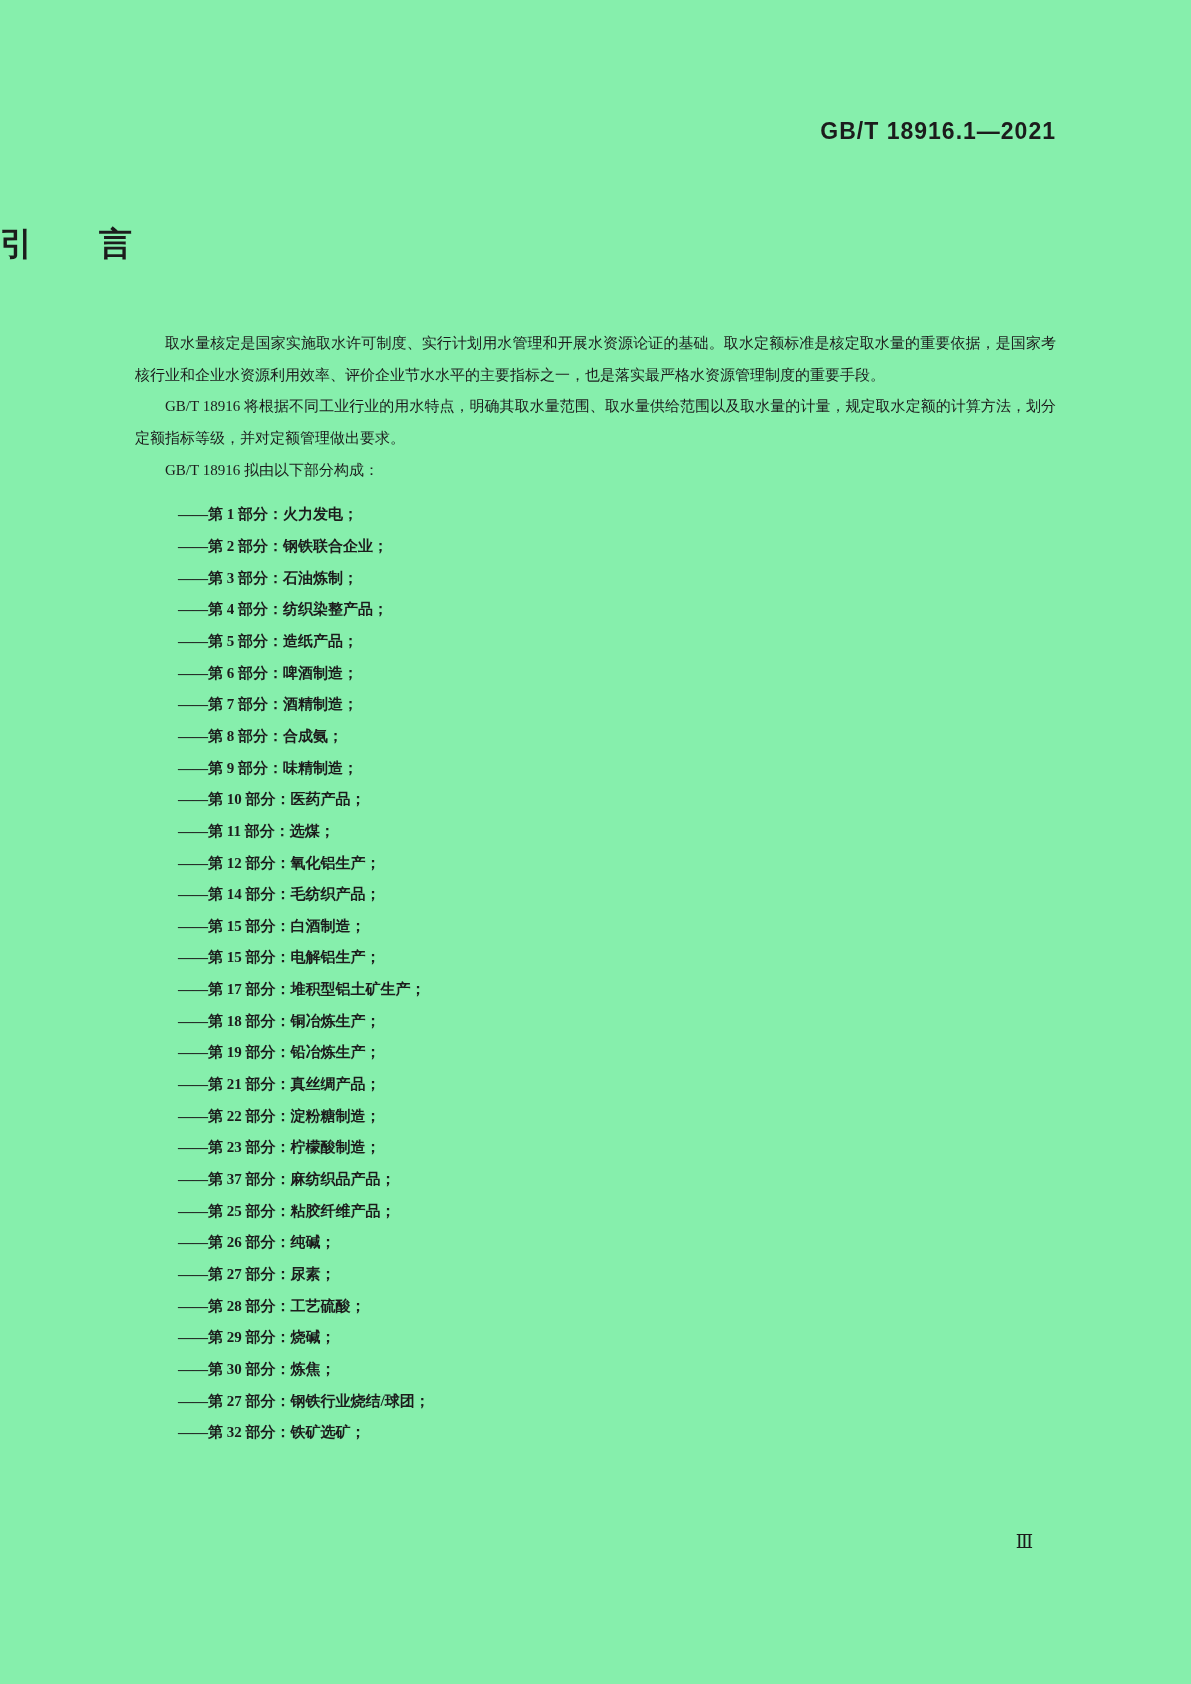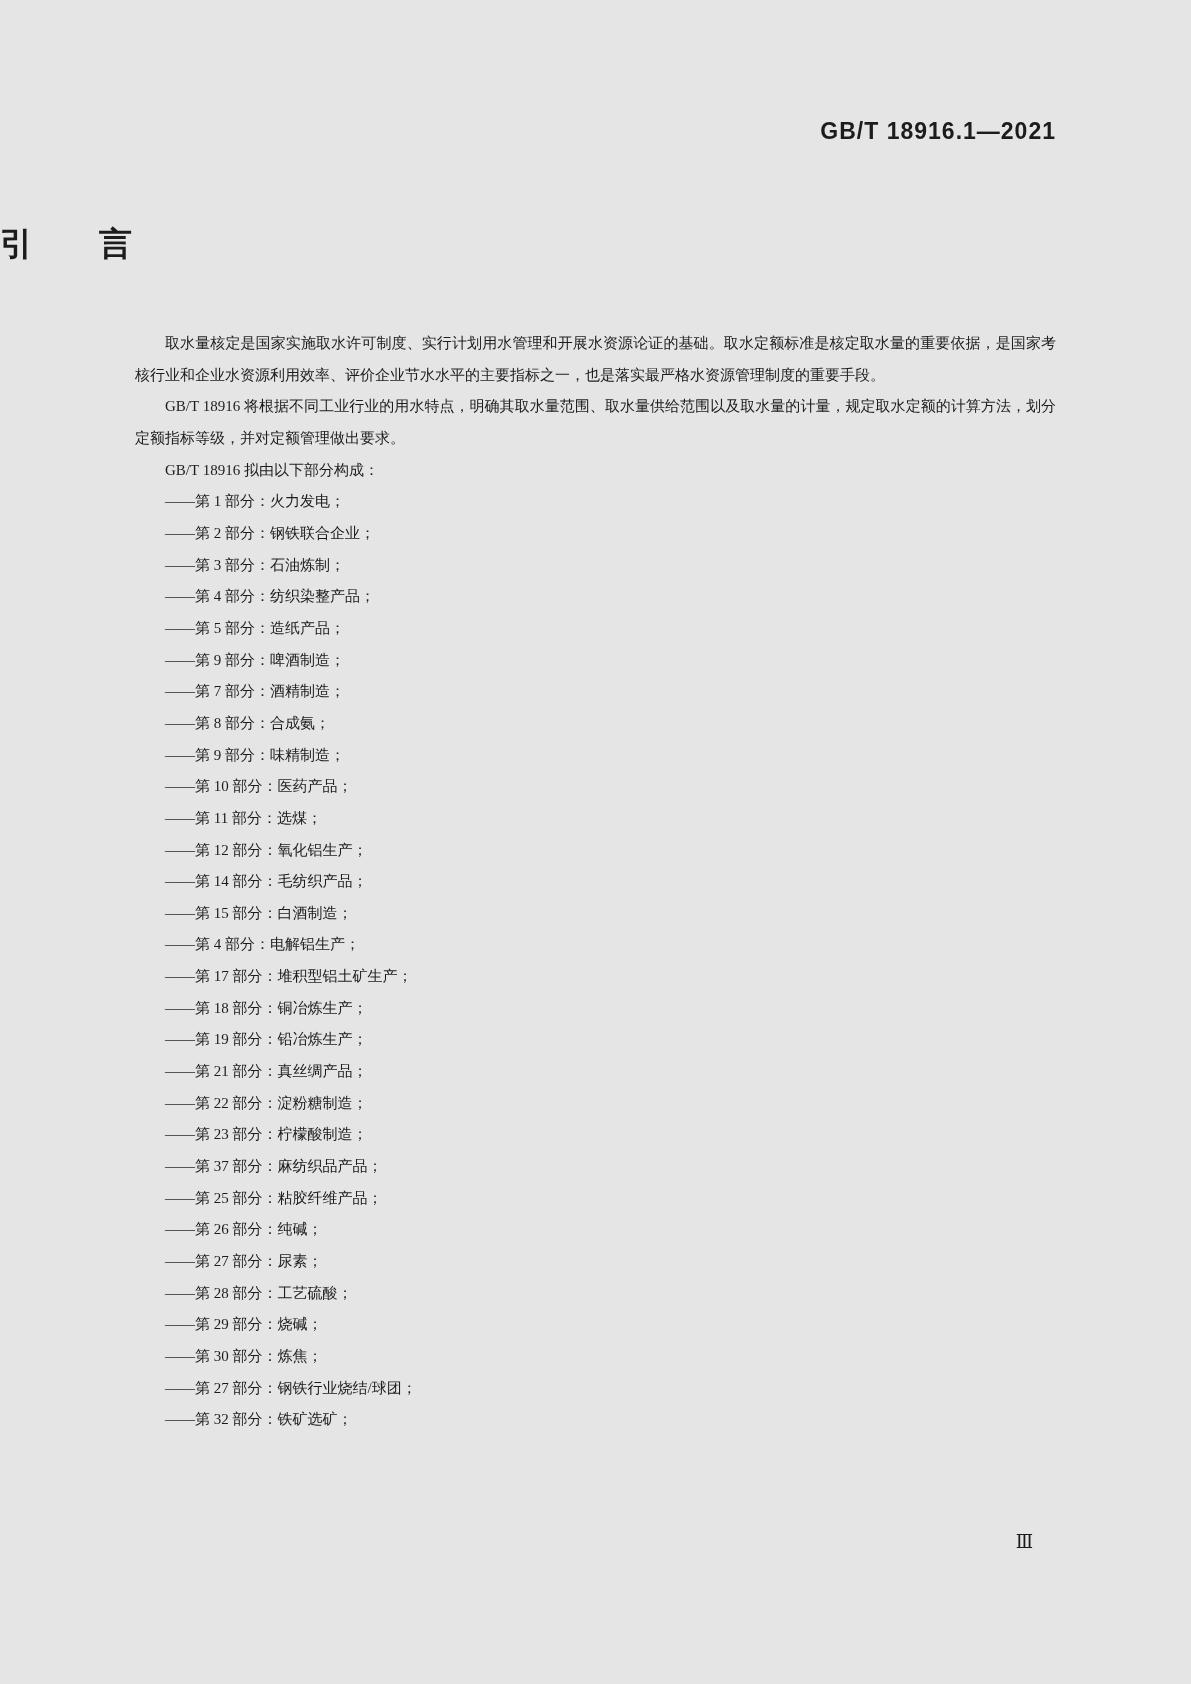--- a/index.html
+++ b/index.html
@@ -4,21 +4,21 @@
 <style>
   html, body {
     margin: 0;
     padding: 0;
     background: #ffffff;
   }
   .page {
     position: relative;
     width: 1191px;
     height: 1684px;
-    background: #e5e5e5;
+    background: #86efac;
     color: #1c1c1c;
     overflow: hidden;
     font-family: "Liberation Serif", "DejaVu Serif", serif;
   }
   .doc-number {
     position: absolute;
     top: 118px;
     right: 135px;
     font-size: 23px;
     font-weight: bold;
@@ -42,23 +42,24 @@
     width: 921px;
     font-size: 15px;
     line-height: 31.65px;
     text-align: justify;
   }
   .body-text p {
     margin: 0;
     text-indent: 2em;
   }
   .parts-list {
-    margin: 0;
+    margin: 13px;
     padding: 0;
     list-style: none;
+    font-weight: bold;
   }
   .parts-list li {
     text-indent: 2em;
     white-space: nowrap;
   }
   .page-number {
     position: absolute;
     top: 1531px;
     right: 158px;
     font-size: 18px;
@@ -78,30 +79,30 @@
     <p>取水量核定是国家实施取水许可制度、实行计划用水管理和开展水资源论证的基础。取水定额标准是核定取水量的重要依据，是国家考核行业和企业水资源利用效率、评价企业节水水平的主要指标之一，也是落实最严格水资源管理制度的重要手段。</p>
     <p>GB/T 18916 将根据不同工业行业的用水特点，明确其取水量范围、取水量供给范围以及取水量的计量，规定取水定额的计算方法，划分定额指标等级，并对定额管理做出要求。</p>
     <p>GB/T 18916 拟由以下部分构成：</p>
 
     <ul class="parts-list">
       <li>——第 1 部分：火力发电；</li>
       <li>——第 2 部分：钢铁联合企业；</li>
       <li>——第 3 部分：石油炼制；</li>
       <li>——第 4 部分：纺织染整产品；</li>
       <li>——第 5 部分：造纸产品；</li>
-      <li>——第 9 部分：啤酒制造；</li>
+      <li>——第 6 部分：啤酒制造；</li>
       <li>——第 7 部分：酒精制造；</li>
       <li>——第 8 部分：合成氨；</li>
       <li>——第 9 部分：味精制造；</li>
       <li>——第 10 部分：医药产品；</li>
       <li>——第 11 部分：选煤；</li>
       <li>——第 12 部分：氧化铝生产；</li>
       <li>——第 14 部分：毛纺织产品；</li>
       <li>——第 15 部分：白酒制造；</li>
-      <li>——第 4 部分：电解铝生产；</li>
+      <li>——第 15 部分：电解铝生产；</li>
       <li>——第 17 部分：堆积型铝土矿生产；</li>
       <li>——第 18 部分：铜冶炼生产；</li>
       <li>——第 19 部分：铅冶炼生产；</li>
       <li>——第 21 部分：真丝绸产品；</li>
       <li>——第 22 部分：淀粉糖制造；</li>
       <li>——第 23 部分：柠檬酸制造；</li>
       <li>——第 37 部分：麻纺织品产品；</li>
       <li>——第 25 部分：粘胶纤维产品；</li>
       <li>——第 26 部分：纯碱；</li>
       <li>——第 27 部分：尿素；</li>

